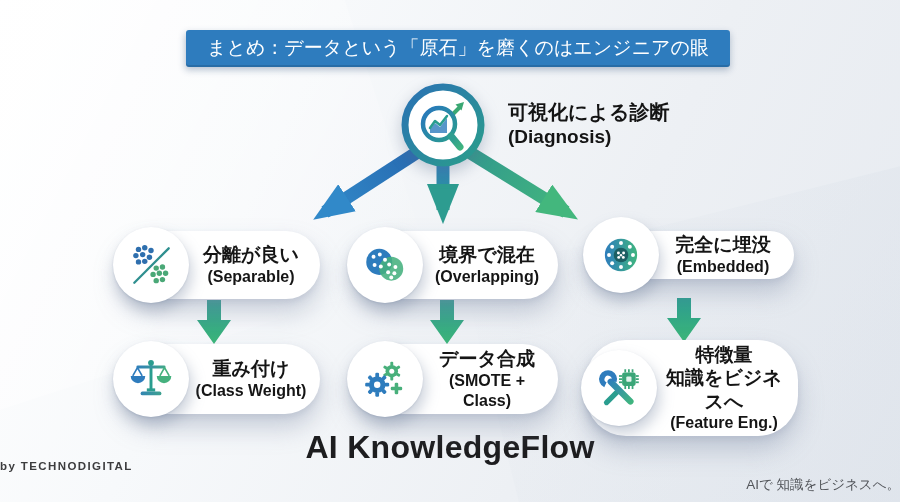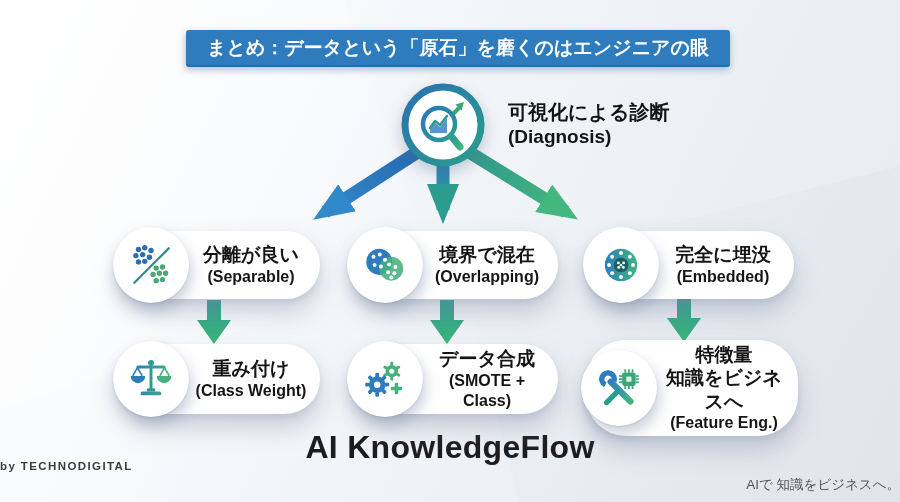--- a/index.html
+++ b/index.html
@@ -8,21 +8,21 @@
     background:linear-gradient(115deg,#ffffff 0%,#f7f9fb 30%,#edf0f4 65%,#e6eaf0 100%);}
   .bg-streak{position:absolute;pointer-events:none;}
   .bg-streak.s1{left:-140px;top:-60px;width:520px;height:420px;
     background:linear-gradient(135deg,rgba(255,255,255,.9),rgba(255,255,255,0));
     transform:rotate(-18deg);}
   .bg-streak.s2{right:-160px;bottom:-80px;width:560px;height:380px;
     background:linear-gradient(315deg,rgba(210,218,228,.45),rgba(255,255,255,0));
     transform:rotate(-14deg);}
 
   .banner{position:absolute;top:30px;left:458px;transform:translateX(-50%);
-    background:#2e7cbe;color:#ffffff;font-weight:bold;font-size:19px;
+    background:#2e7cbe;color:#ffffff;font-weight:normal;font-size:19px;
     padding:5px 21px 6px;border-radius:3px;white-space:nowrap;
     box-shadow:0 3px 7px rgba(25,60,105,.30), inset 0 -2px 0 rgba(0,0,0,.12);}
 
   .flow-arrows{position:absolute;left:240px;top:150px;width:420px;height:85px;z-index:1;overflow:visible;}
 
   .diag-circle{position:absolute;left:401px;top:83px;width:84px;height:84px;z-index:2;}
   .diag-circle svg{width:84px;height:84px;filter:drop-shadow(0 6px 8px rgba(90,110,140,.35));}
   .diag-label{position:absolute;left:508px;top:100px;z-index:2;color:#141414;}
   .diag-label .jp{font-size:20px;font-weight:bold;line-height:1.25;}
   .diag-label .en{font-size:19px;font-weight:bold;line-height:1.25;}
@@ -184,21 +184,21 @@
             <circle cx="30" cy="36" r="1.9"></circle>
         </g>
       </svg>
     </div>
     <div class="card-text">
       <div class="jp">境界で混在</div>
       <div class="en">(Overlapping)</div>
     </div>
   </div>
 
-  <div class="card" style="left:588px;top:231px;width:206px;height:68px">
+  <div class="card" style="left:588px;top:231px;width:206px;height:48px">
     <div class="icon-circle">
       <svg viewBox="0 0 48 48">
         <circle cx="24" cy="24" r="15.5" fill="url(#gEmb)"></circle>
         <g fill="#ffffff">
           <circle cx="24" cy="12.5" r="1.9"></circle>
             <circle cx="15.5" cy="16" r="1.9"></circle>
             <circle cx="32.5" cy="16" r="1.9"></circle>
           <circle cx="12.5" cy="24" r="1.9"></circle>
             <circle cx="35.5" cy="24" r="1.9"></circle>
           <circle cx="15.5" cy="32" r="1.9"></circle>

